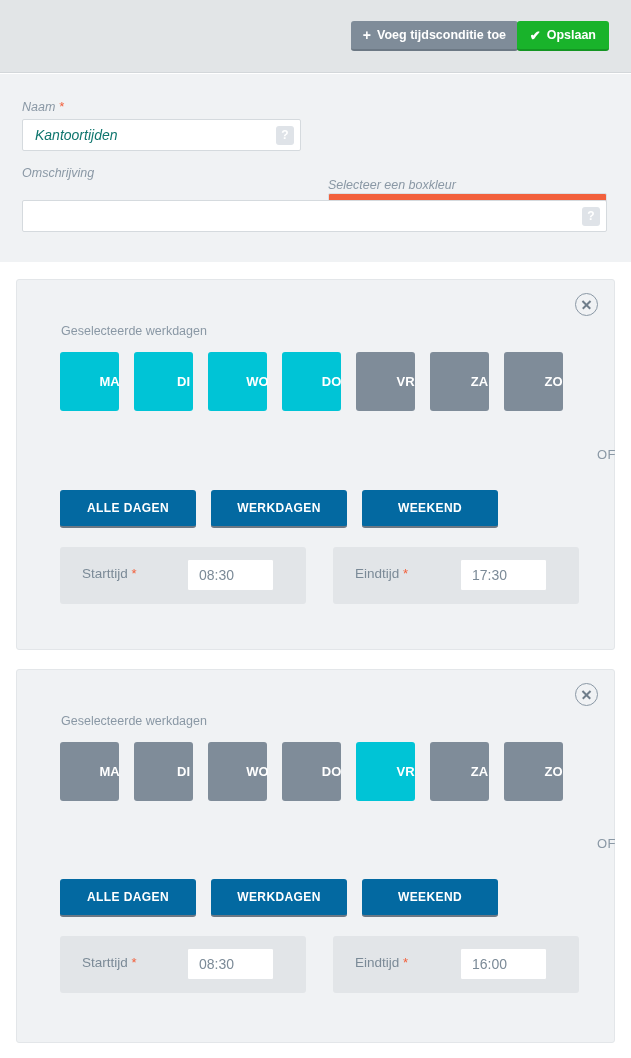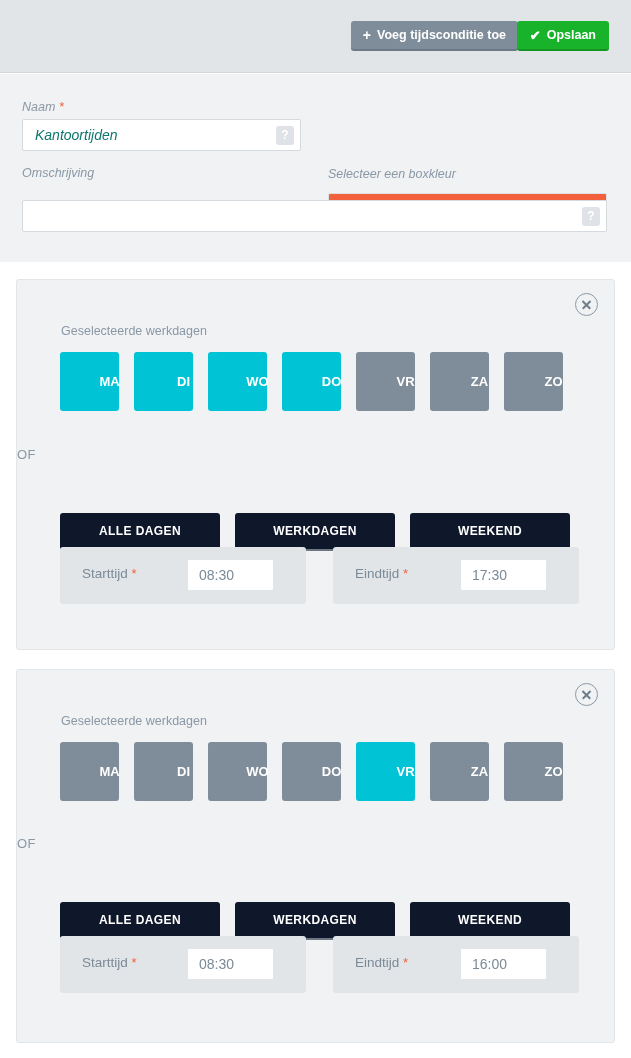--- a/index.html
+++ b/index.html
@@ -204,45 +204,44 @@
     border: none;
     font-family: "Liberation Sans", sans-serif;
     padding-left: 40px;
   }
   .day.on  { background: #00c4d6; }
   .day.off { background: #7f8c99; }
 
   .of-text {
     position: absolute;
     left: 0; width: 599px;
-    text-align: left;
+    text-align: right;
     font-size: 13px;
     color: #8a98a5;
     letter-spacing: .5px;
   }
 
   .presets {
     position: absolute;
     left: 43px;
     display: flex;
     gap: 15px;
   }
   .preset {
-    width: 160px; height: 38px;
-    background: #0f172a;
+    width: 136px; height: 38px;
+    background: #0369a1;
     border: none;
     border-bottom: 2px solid #6c7884;
     border-radius: 3px;
     color: #ffffff;
     font-size: 12px;
     font-weight: bold;
     letter-spacing: .4px;
     cursor: pointer;
     font-family: "Liberation Sans", sans-serif;
-    margin-top: 23px;
   }
 
   .timerow {
     position: absolute;
     left: 43px;
     display: flex;
     gap: 27px;
   }
   .timegroup {
     width: 246px; height: 57px;
@@ -297,21 +296,21 @@
     <div class="field-label" style="left:22px; top:25px;">
       <span>Naam</span>
       <span class="req">*</span>
     </div>
 
     <div class="txtbox" style="left:22px; top:45px; width:279px;">
       <span class="val">Kantoortijden</span>
       <span class="help-icon">?</span>
     </div>
 
-    <div class="field-label" style="left:328px; top:93px;text-align:center;">Selecteer een boxkleur</div>
+    <div class="field-label" style="left:328px; top:104px;text-align:center;">Selecteer een boxkleur</div>
 
     <div class="selectbox">
       <span class="sv">Rood</span>
       <span class="caret"></span>
     </div>
 
     <div class="field-label" style="left:22px; top:92px;">Omschrijving</div>
 
     <div class="txtbox" style="left:22px; top:126px; width:585px;">
       <span class="val"></span>

